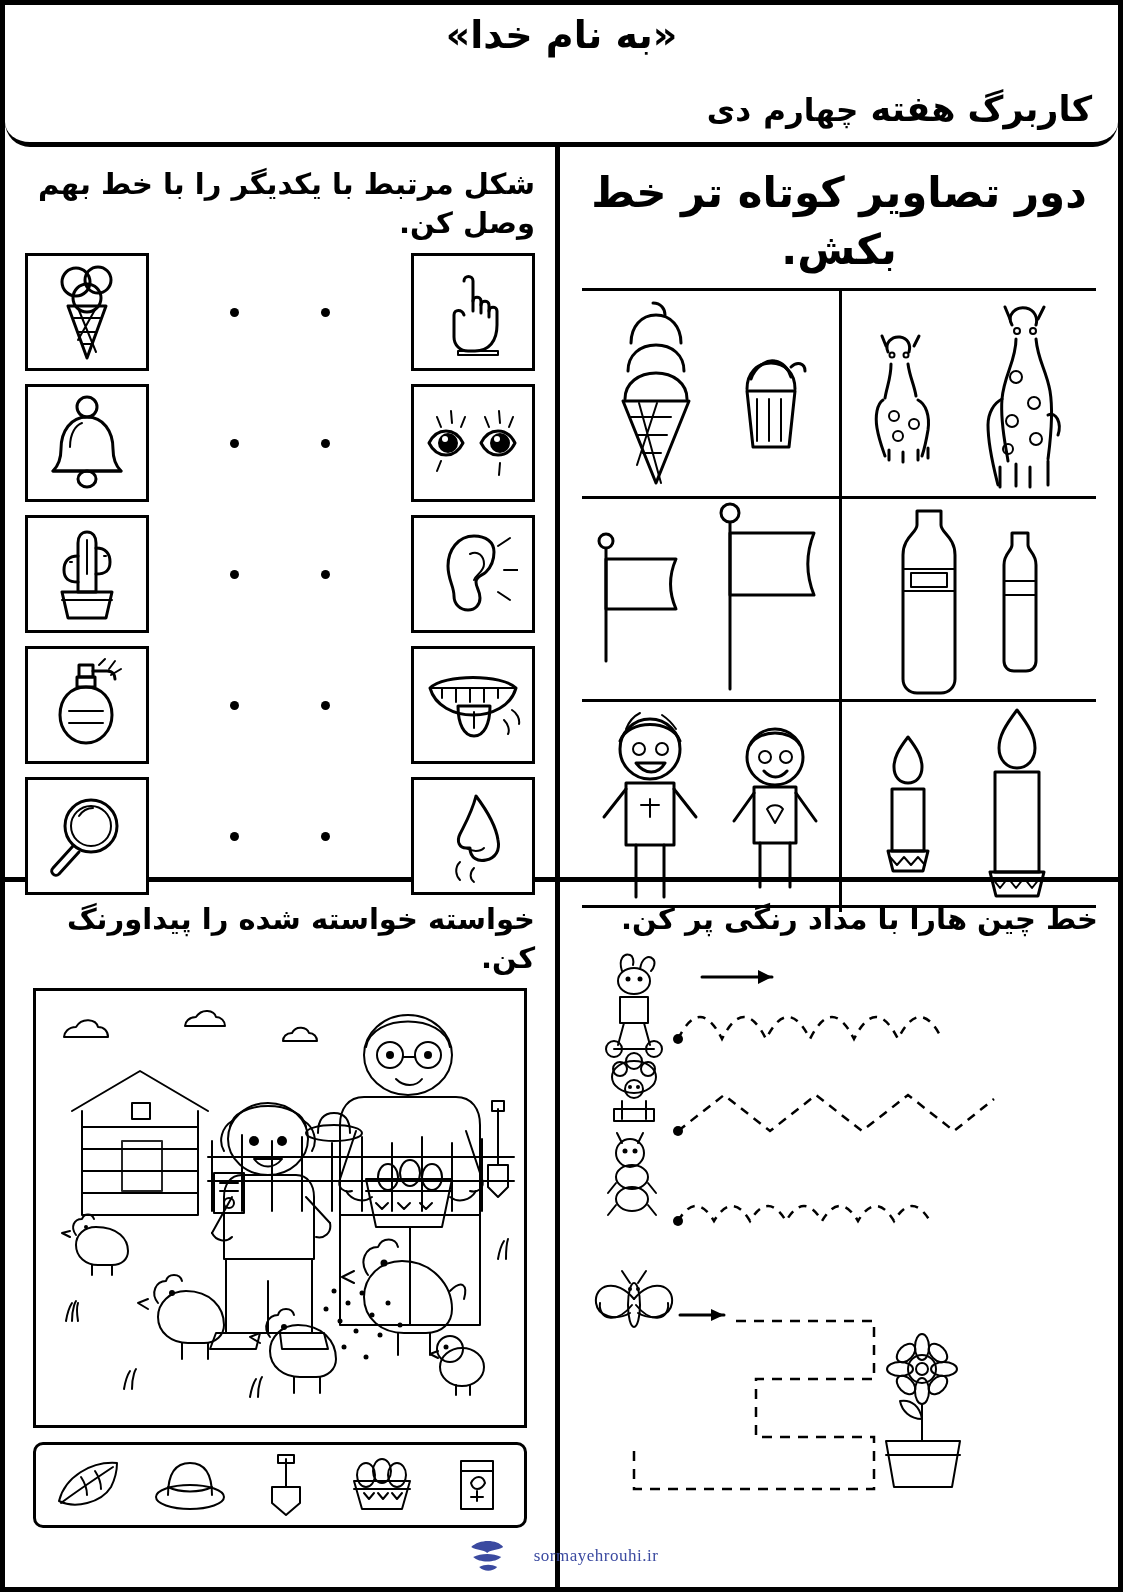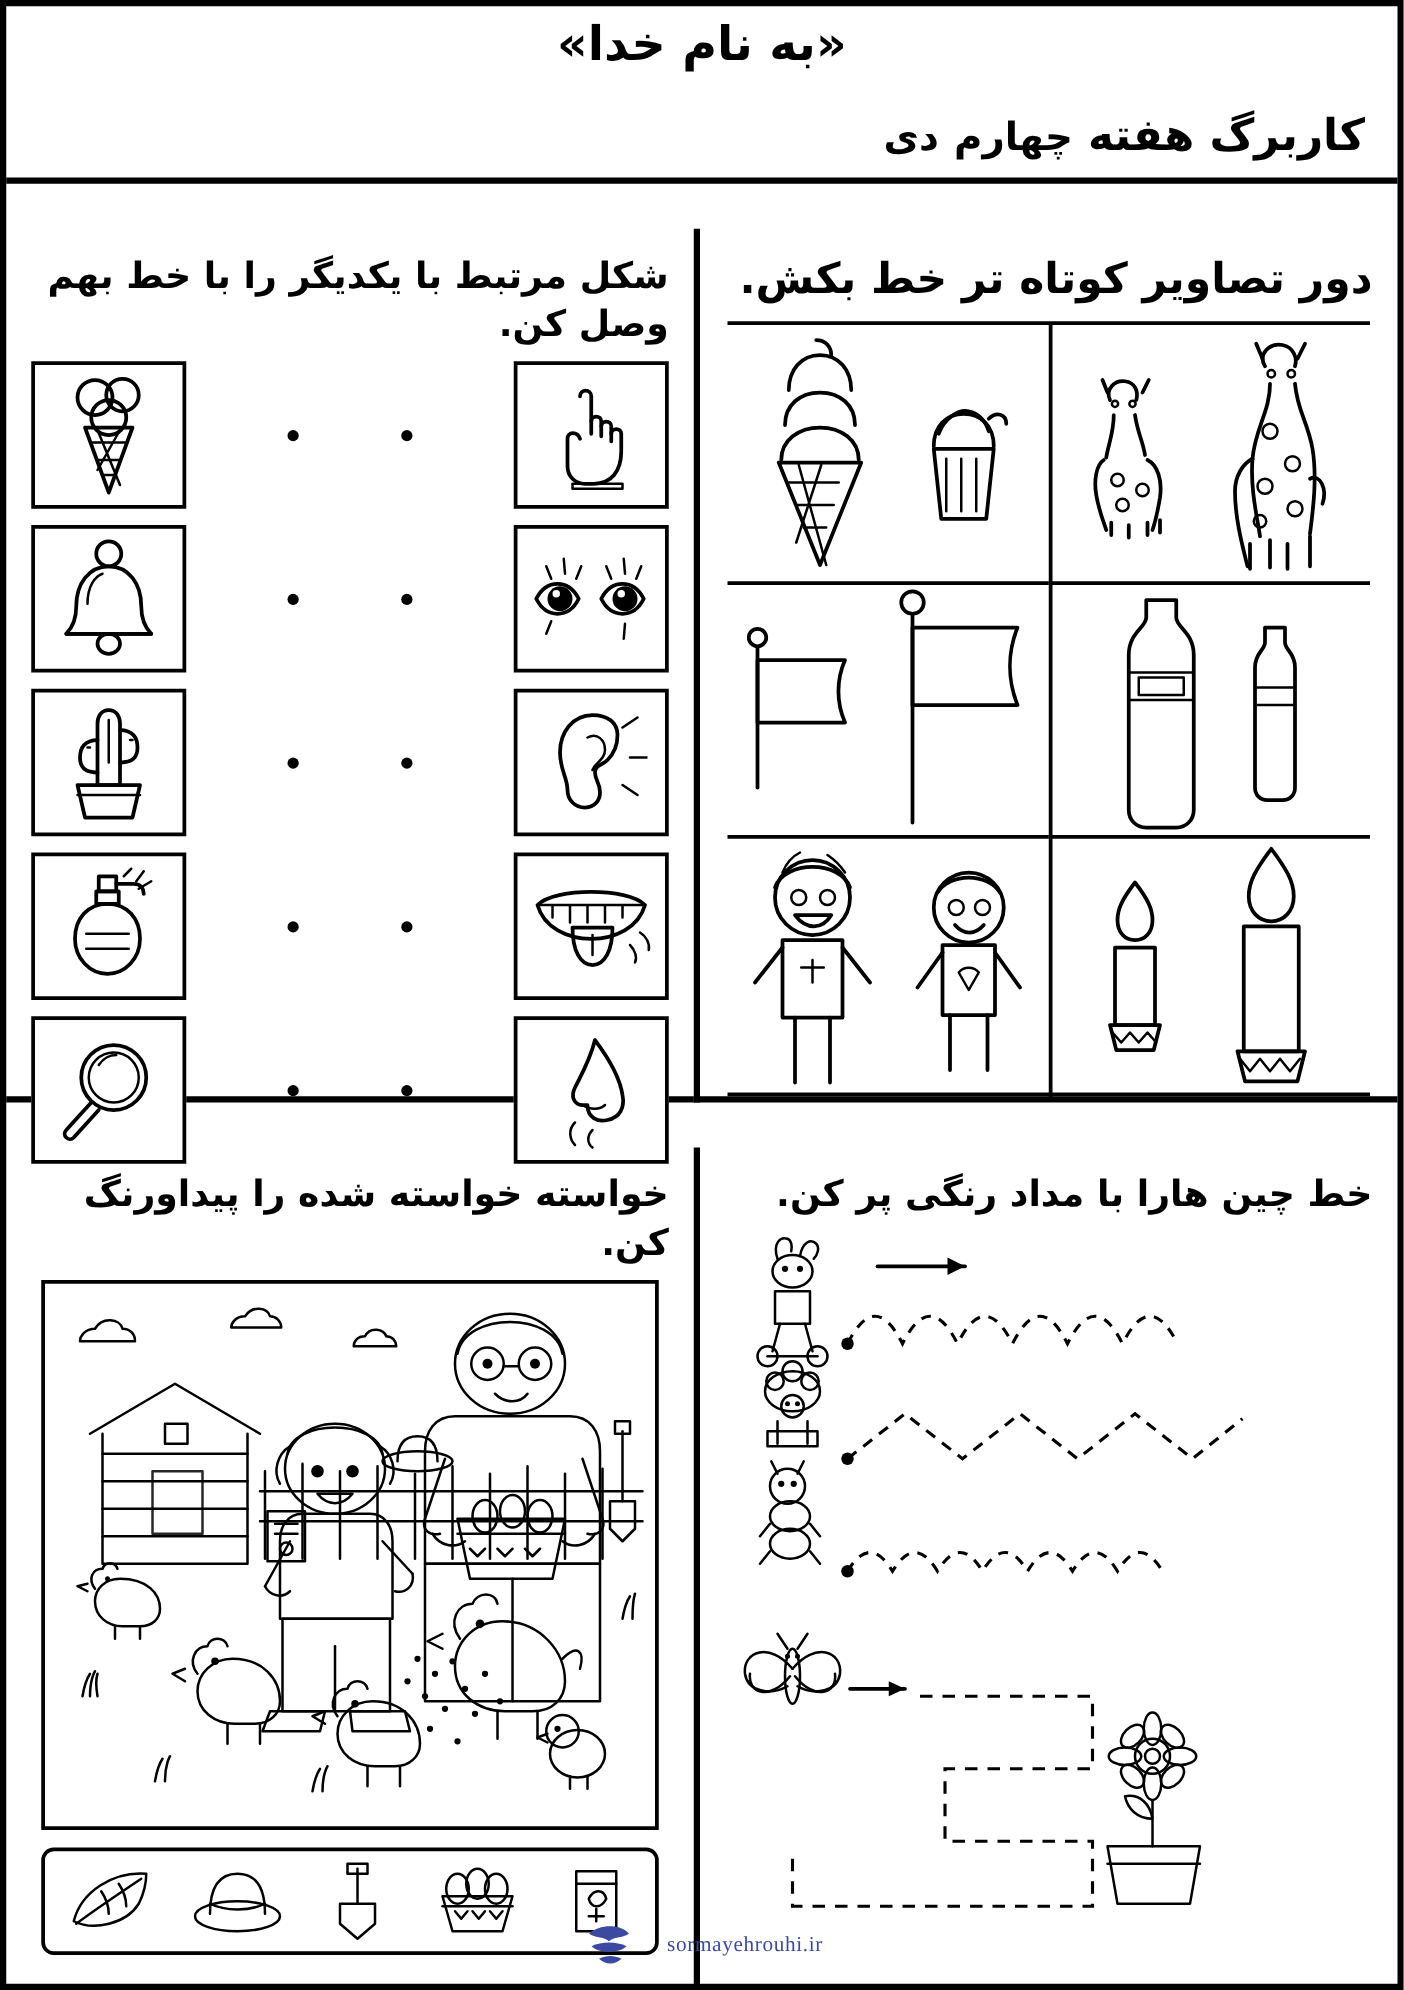--- a/index.html
+++ b/index.html
@@ -18,20 +18,21 @@
     height: 1592px;
     border: 5px solid #000;
     background: #fff;
   }
   
   .header {
     position: relative;
     height: 142px;
     border-bottom: 5px solid #000;
     padding: 6px 26px 0 26px;
+    border-radius: 25px;
   }
   .bismillah {
     text-align: center;
     font-size: 38px;
     font-weight: bold;
     letter-spacing: 0px;
     line-height: 1.3;
   }
   .worksheet-title {
     text-align: right;
@@ -43,35 +44,35 @@
   .worksheet-title .week-part { font-size: 31px; }
 
   
   .body-grid {
     position: relative;
     display: grid;
     grid-template-columns: 1fr 1fr;
     grid-template-rows: 735px 1fr;
     height: calc(1592px - 10px - 142px);
   }
-  .quad { position: relative; padding: 10px 14px; margin-top: 36px; }
+  .quad { position: relative; padding: 10px 14px; }
   .q-topright { border-left: 5px solid #000; border-bottom: 5px solid #000; }
   .q-topleft  { border-bottom: 5px solid #000; }
   .q-botright { border-left: 5px solid #000; }
   .q-botleft  { }
 
   .prompt {
     font-size: 29px;
     font-weight: bold;
     text-align: right;
     direction: rtl;
     margin: 8px 6px 10px 6px;
     line-height: 1.35;
   }
-  .prompt.big { font-size: 34px; }
+  .prompt.big { font-size: 42px; text-align: center; }
 
   
   .pic-grid {
     display: grid;
     grid-template-columns: 1fr 1fr;
     grid-template-rows: repeat(3, 1fr);
     height: 620px;
     margin: 0 8px;
     border-top: 3px solid #000;
     border-bottom: 3px solid #000;

